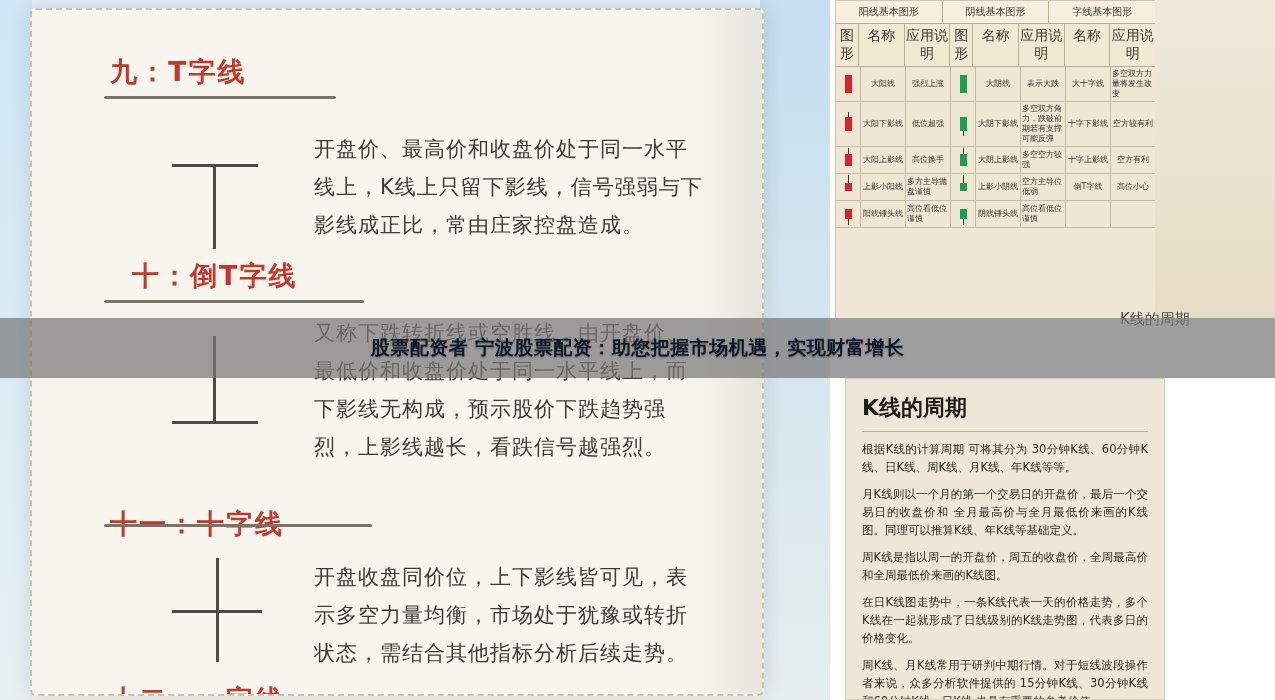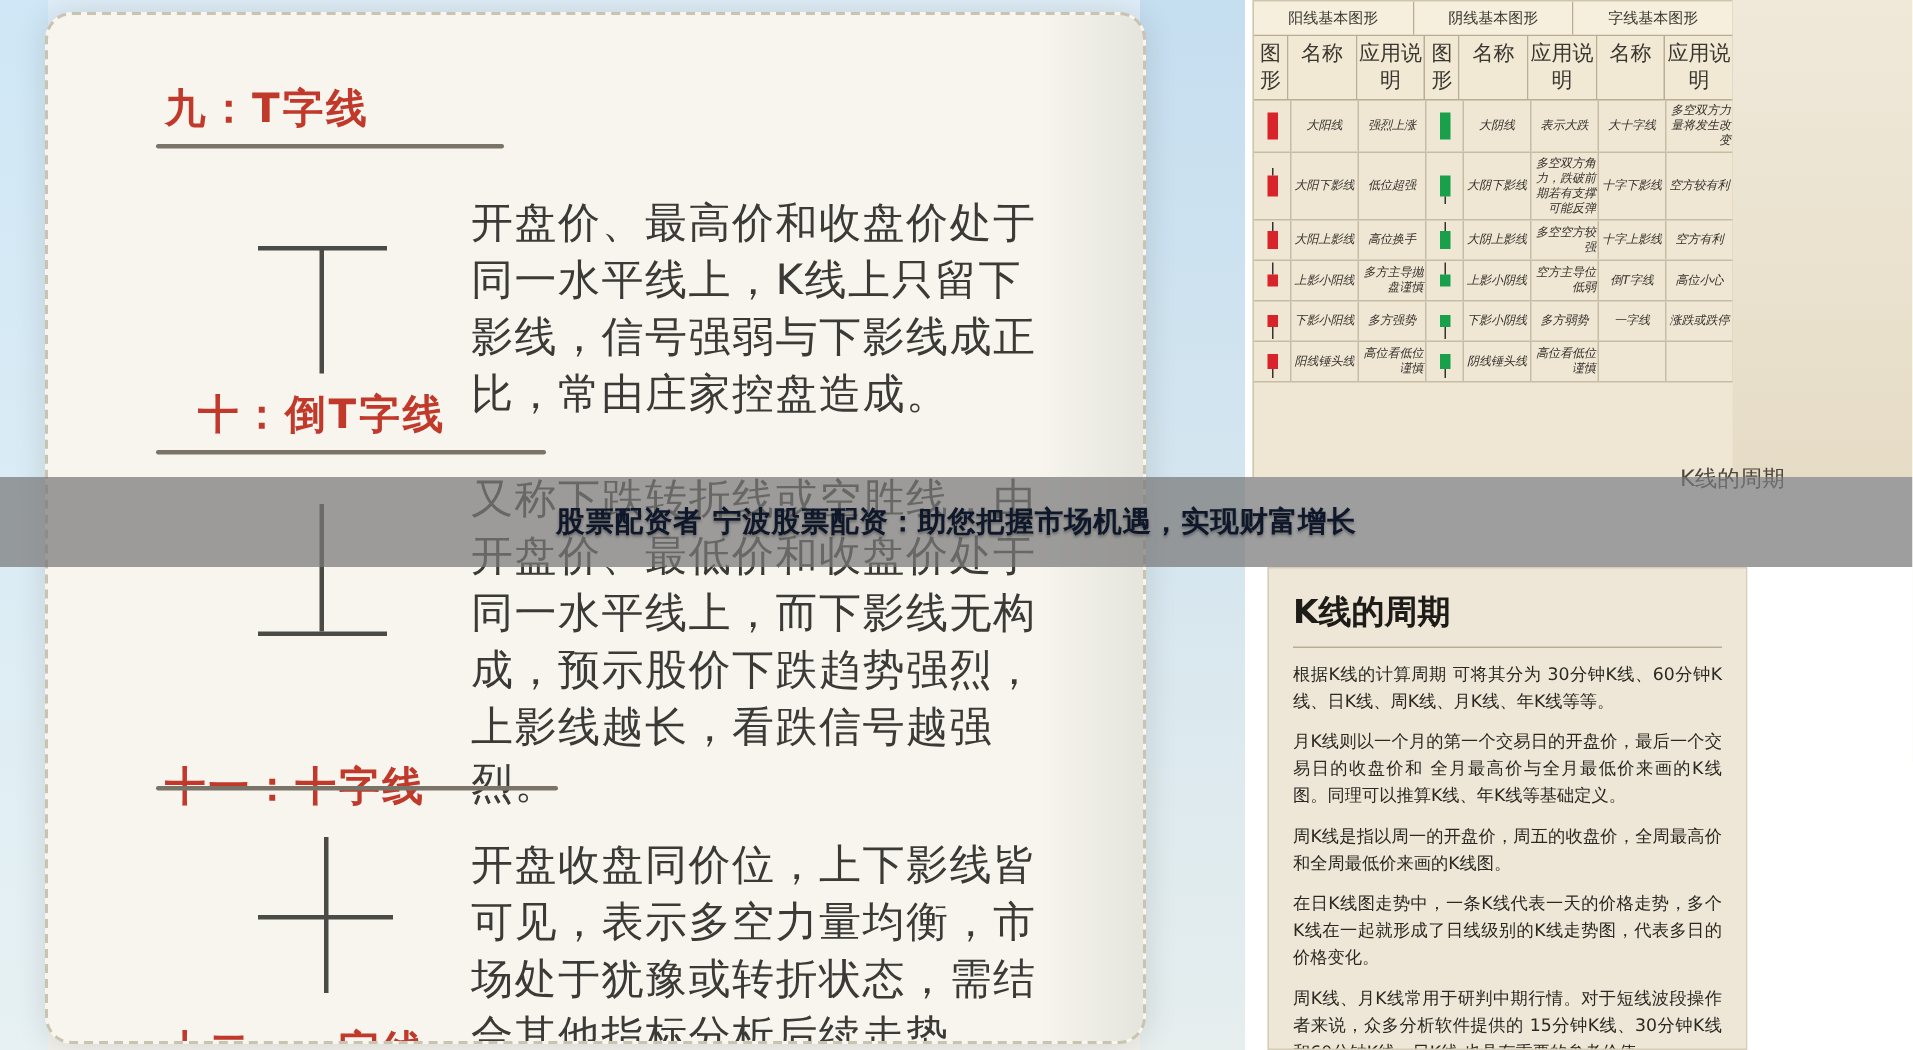--- a/index.html
+++ b/index.html
@@ -26,21 +26,21 @@
     overflow: hidden;
   }
   .left-sheet {
     position: absolute;
     left: 30px;
     top: 8px;
     width: 730px;
     height: 684px;
     background: #f7f5ee;
     border: 2px dashed #c9c3b2;
-    border-radius: 18px;
+    border-radius: 6px;
     box-shadow: 0 0 22px rgba(0,0,0,0.12);
     overflow: hidden;
     text-decoration: underline;
   }
   .sheet-shadow-r {
     position: absolute;
     right: 0; top: 0;
     width: 70px; height: 100%;
     background: linear-gradient(90deg, rgba(0,0,0,0) 0%, rgba(80,90,70,0.10) 100%);
   }
@@ -71,21 +71,21 @@
     white-space: nowrap;
   }
   .sec-underline {
     height: 3px;
     background: #7a7468;
     border-radius: 2px;
   }
   .sec-body {
     font-family: "DejaVu Sans", sans-serif;
     color: #3b3a36;
-    font-size: 28px;
+    font-size: 21px;
     line-height: 38px;
     letter-spacing: 1px;
   }
 
   
   .glyph { position: absolute; }
   .g-vline {
     position: absolute;
     width: 3px;
     background: #4a4a46;
@@ -148,27 +148,26 @@
     border-bottom: 1px solid #c7bda5;
     min-height: 26px;
   }
   .tbl-cell {
     flex: 1;
     font-size: 8px;
     line-height: 10px;
     color: #34302a;
     border-right: 1px solid #c7bda5;
     padding: 2px 1px;
-    text-align: right;
+    text-align: left;
     display: flex;
     align-items: center;
     justify-content: center;
     font-family: "DejaVu Sans", sans-serif;
     overflow: hidden;
-    font-style: italic;
   }
   .cell-fig { flex: 0 0 22px; }
   .candle-red {
     width: 7px; height: 14px; background: #d8232a; position: relative;
   }
   .candle-green {
     width: 7px; height: 14px; background: #19a04b; position: relative;
   }
   .wick {
     position: absolute; left: 3px; width: 1px; background: #333;
@@ -384,38 +383,20 @@
         <div class="candle-green" style="height:8px;">
           <div class="wick" style="top:-8px;height:8px;"></div>
         </div>
       </div>
     <div class="tbl-cell">上影小阴线</div>
     <div class="tbl-cell">空方主导位低弱</div>
     <div class="tbl-cell">倒T字线</div>
     <div class="tbl-cell">高位小心</div>
   </div>
 
-  <div class="tbl-row">
-    <div class="tbl-cell cell-fig">
-        <div class="candle-red" style="height:8px;">
-          <div class="wick" style="bottom:-8px;height:8px;"></div>
-        </div>
-      </div>
-    <div class="tbl-cell">下影小阳线</div>
-    <div class="tbl-cell">多方强势</div>
-    <div class="tbl-cell cell-fig">
-        <div class="candle-green" style="height:8px;">
-          <div class="wick" style="bottom:-8px;height:8px;"></div>
-        </div>
-      </div>
-    <div class="tbl-cell">下影小阴线</div>
-    <div class="tbl-cell">多方弱势</div>
-    <div class="tbl-cell">一字线</div>
-    <div class="tbl-cell">涨跌或跌停</div>
-  </div>
 
   <div class="tbl-row">
     <div class="tbl-cell cell-fig">
         <div class="candle-red" style="height:10px;">
           <div class="wick" style="bottom:-6px;height:6px;"></div>
         </div>
       </div>
     <div class="tbl-cell">阳线锤头线</div>
     <div class="tbl-cell">高位看低位谨慎</div>
     <div class="tbl-cell cell-fig">

